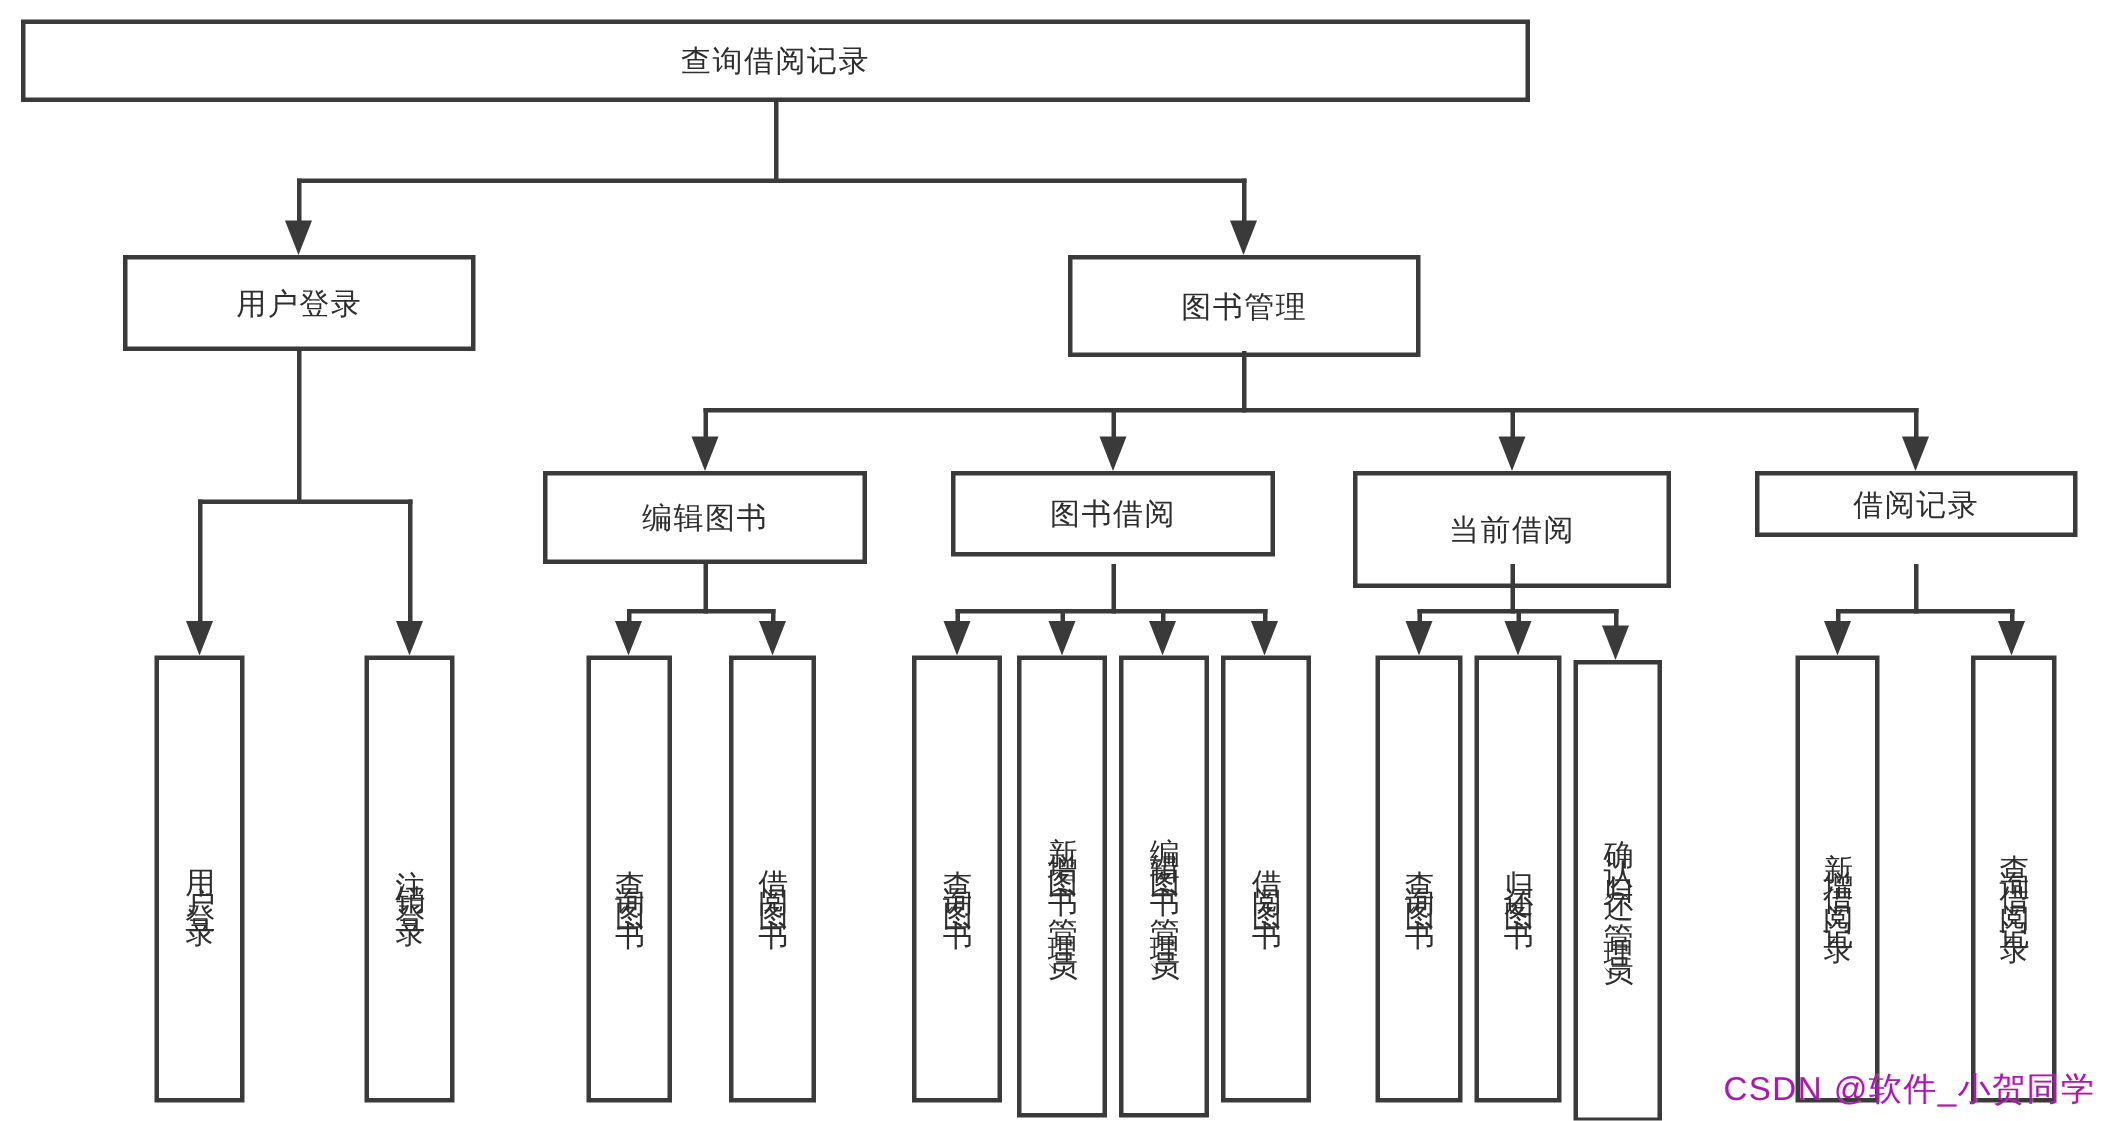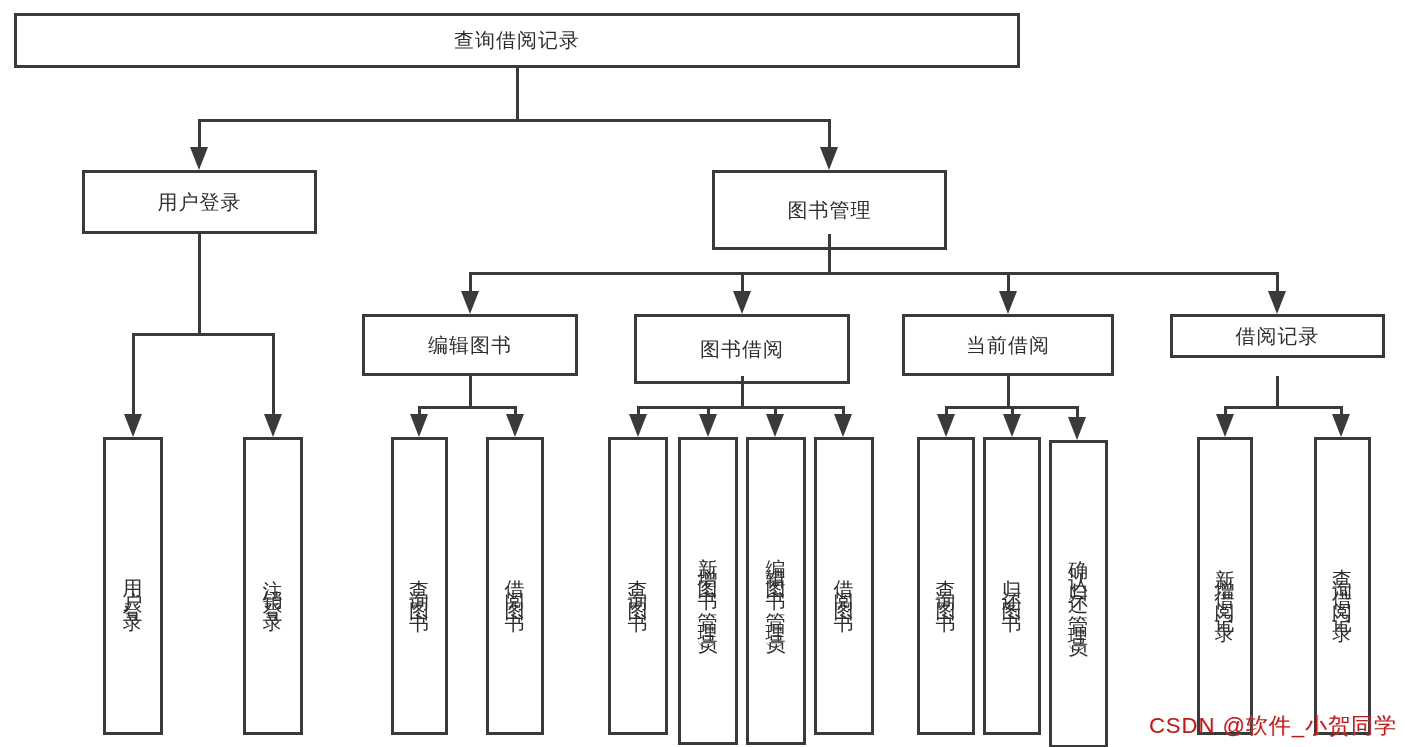--- a/index.html
+++ b/index.html
@@ -16,38 +16,38 @@
     writing-mode:vertical-rl;text-orientation:mixed;
     letter-spacing:11px;font-size:20px;color:#2e2e2e;line-height:1;
   }
   .hline,.vline{position:absolute;background:#3a3a3a;}
   .arrow{
     position:absolute;width:0;height:0;
     border-left:9px solid transparent;border-right:9px solid transparent;
     border-top:23px solid #3a3a3a;
   }
   .watermark{
-    position:absolute;right:8px;bottom:6px;font-size:22px;color:#b91c1c;
+    position:absolute;right:8px;bottom:6px;font-size:22px;color:#a21caf;
     text-shadow:1px 0 0 rgba(231,154,154,.45);letter-spacing:1px;
   }
 </style>
 </head>
 <body>
 
 <div class="box" style="left:14px;top:13px;width:1006px;height:55px">查询借阅记录</div>
 
 <div class="vline" style="left:516px;top:68px;width:3px;height:54px"></div>
 <div class="hline" style="left:198px;top:119px;width:633px;height:3px"></div>
 <div class="vline" style="left:198px;top:119px;width:3px;height:32px"></div>
 <div class="arrow" style="left:190px;top:147px"></div>
 <div class="vline" style="left:828px;top:119px;width:3px;height:32px"></div>
 <div class="arrow" style="left:820px;top:147px"></div>
 
 <div class="box" style="left:82px;top:170px;width:235px;height:64px">用户登录</div>
-<div class="box" style="left:712px;top:170px;width:235px;height:80px">图书管理</div>
+<div class="box" style="left:712px;top:170px;width:235px;height:68px">图书管理</div>
 
 <div class="vline" style="left:198px;top:234px;width:3px;height:102px"></div>
 <div class="hline" style="left:132px;top:333px;width:143px;height:3px"></div>
 <div class="vline" style="left:132px;top:333px;width:3px;height:82px"></div>
 <div class="arrow" style="left:124px;top:414px"></div>
 <div class="vline" style="left:272px;top:333px;width:3px;height:82px"></div>
 <div class="arrow" style="left:264px;top:414px"></div>
 
 <div class="box" style="left:103px;top:437px;width:60px;height:298px">
   <span class="vtext">用户登录</span>
@@ -61,22 +61,22 @@
 <div class="vline" style="left:469px;top:272px;width:3px;height:22px"></div>
 <div class="arrow" style="left:461px;top:291px"></div>
 <div class="vline" style="left:741px;top:272px;width:3px;height:22px"></div>
 <div class="arrow" style="left:733px;top:291px"></div>
 <div class="vline" style="left:1007px;top:272px;width:3px;height:22px"></div>
 <div class="arrow" style="left:999px;top:291px"></div>
 <div class="vline" style="left:1276px;top:272px;width:3px;height:22px"></div>
 <div class="arrow" style="left:1268px;top:291px"></div>
 
 <div class="box" style="left:362px;top:314px;width:216px;height:62px">编辑图书</div>
-<div class="box" style="left:634px;top:314px;width:216px;height:70px">图书借阅</div>
-<div class="box" style="left:902px;top:314px;width:212px;height:62px">当前借阅</div>
+<div class="box" style="left:634px;top:314px;width:216px;height:57px">图书借阅</div>
+<div class="box" style="left:902px;top:314px;width:212px;height:78px">当前借阅</div>
 <div class="box" style="left:1170px;top:314px;width:215px;height:44px">借阅记录</div>
 
 <div class="vline" style="left:469px;top:376px;width:3px;height:33px"></div>
 <div class="hline" style="left:418px;top:406px;width:99px;height:3px"></div>
 <div class="vline" style="left:418px;top:406px;width:3px;height:14px"></div>
 <div class="arrow" style="left:410px;top:414px"></div>
 <div class="vline" style="left:514px;top:406px;width:3px;height:14px"></div>
 <div class="arrow" style="left:506px;top:414px"></div>
 
 <div class="box" style="left:391px;top:437px;width:57px;height:298px">

